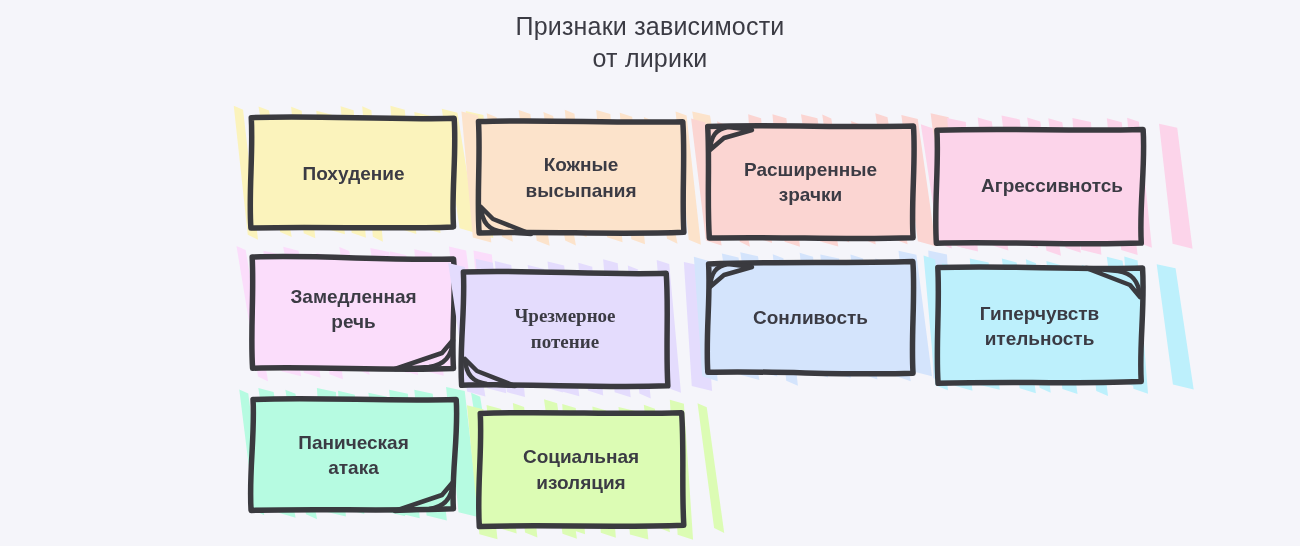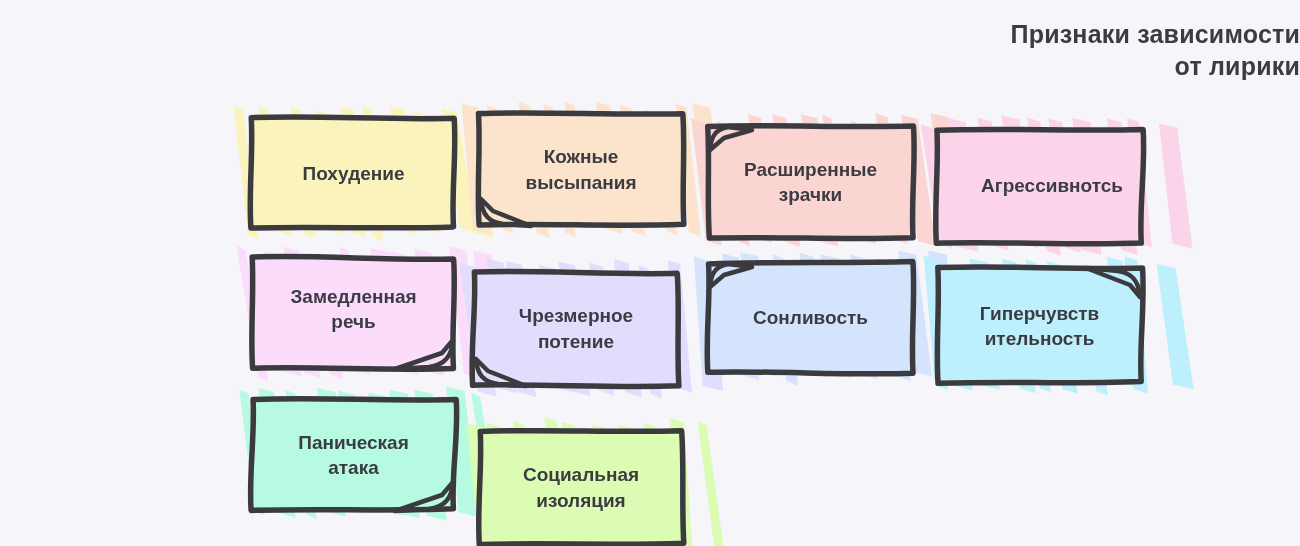--- a/index.html
+++ b/index.html
@@ -13,28 +13,27 @@
     font-family: "Liberation Sans", "DejaVu Sans", sans-serif;
     overflow: hidden;
     position: relative;
   }
 
   #page-title {
     position: absolute;
     left: 0;
     top: 10px;
     width: 1300px;
-    text-align: right;
+    text-align: center;
     font-size: 25px;
-    font-weight: bold;
+    font-weight: normal;
     color: #3b3b44;
     line-height: 1.28;
     letter-spacing: 0.2px;
     white-space: pre-line;
-    margin-top: 8px;
   }
 
   #board {
     position: absolute;
     left: 0;
     top: 0;
     width: 1300px;
     height: 546px;
     margin-left: 47px;
   }
@@ -76,21 +75,21 @@
 
 <div id="board">
     <div class="card" style="left: 203px; top: 117px; width: 207px; height: 113px;">
       <svg width="207" height="113" viewBox="0 0 207 113">
         <path d="M-16.263394417241216 -11.23167870612815L-6.950350673869252 -7.23167870612815L8.011488928925246 122.63763823080808L-2.2328591887839133 117.63763823080808Z M8.497615945991129 -10.456819388084114L19.04063015151769 -6.456819388084114L41.71316765923984 119.93127098074183L30.11585203316063 114.93127098074183Z M41.08113382663578 -10.356539353262633L51.62550528347492 -6.356539353262633L65.31327561289072 121.30630975589156L53.71446701036766 116.30630975589156Z M66.25987490499392 -6.363085264340043L81.8839648058638 -2.363085264340043L94.92553993850015 117.13894588174298L77.73904104754328 112.13894588174298Z M90.60292515903711 -10.638974020723253L103.60288842208683 -6.6389740207232535L115.94469306292012 120.87116464506835L101.64473347356542 115.87116464506835Z M112.21110756648704 -10.817213424481452L121.3398656481877 -6.8172134244814515L132.8992329465691 124.81470525963232L122.85759905669838 119.81470525963232Z M140.40662250760943 -11.309841690119356L154.77149173989892 -7.309841690119356L166.34589538443834 116.87856619246304L150.5445392289199 111.87856619246304Z M164.31955639692023 -5.027736619114876L181.09026000183076 -1.0277366191148758L190.46805358561687 115.93525246018544L172.0202796202153 110.93525246018544Z M191.7786434162408 -8.206902035046369L207.41505826078355 -4.206902035046369L226.83710856130347 116.24920582864434L209.63705223230644 111.24920582864434Z M215.77979223569855 -5.968194141052663L233.4219307275489 -1.9681941410526633L243.2231379833538 120.99195595597848L223.81678564231842 115.99195595597848Z" fill="#fbf3bc"></path>
         <path d="M1.275713786482811 0.6458628140389919C68.31 -1.854137185961008 136.62 3.227054051309824 204.1559557661414 1.2270540513098238C206.6559557661414 37.29 201.30017399787903 74.58 203.50017399787902 109.87923710271716C136.62 112.47923710271715 68.31 109.02199328616261 0.8938177958130835 111.02199328616261C-1.5061822041869164 74.58 3.275713786482811 37.29 1.275713786482811 0.6458628140389919Z" fill="#fbf3bc" stroke="none"></path>
         <path d="M1.275713786482811 0.6458628140389919C68.31 -1.854137185961008 136.62 3.227054051309824 204.1559557661414 1.2270540513098238C206.6559557661414 37.29 201.30017399787903 74.58 203.50017399787902 109.87923710271716C136.62 112.47923710271715 68.31 109.02199328616261 0.8938177958130835 111.02199328616261C-1.5061822041869164 74.58 3.275713786482811 37.29 1.275713786482811 0.6458628140389919Z" fill="none" stroke="#3a3a3f" stroke-width="5.5" stroke-linejoin="round" stroke-linecap="round"></path>
       </svg>
       <div class="card-label">Похудение</div>
     </div>
-    <div class="card" style="left: 430px; top: 112px; width: 208px; height: 115px; border-radius: 6px;">
+    <div class="card" style="left: 430px; top: 120px; width: 208px; height: 115px; border-radius: 6px;">
       <svg width="208" height="115" viewBox="0 0 208 115">
         <path d="M-15.573117712978274 -8.400515432469547L1.2028786586597562 -4.400515432469547L14.289664919720963 122.5895516439341L-4.1639310890808705 117.5895516439341Z M9.721180520020425 -6.634233273100108L19.610398918390274 -2.634233273100108L35.82181557640433 121.77822722867131L24.9436753381975 116.77822722867131Z M41.61522630089894 -10.080816464498639L53.349342628382146 -6.080816464498639L72.65479225083254 125.6648898688145L59.74726429060102 120.6648898688145Z M66.34068371355534 -8.081014575902373L76.13061502762139 -4.081014575902373L98.92660372750834 125.4262741683051L88.15767928203567 120.4262741683051Z M87.78122552437708 -10.223356516100466L97.5067273164168 -6.223356516100466L109.62199219712056 117.1442824001424L98.92394022587686 112.1442824001424Z M119.23107464704663 -10.112444987054914L133.31285076215863 -6.112444987054914L145.56190296355635 122.13139785267413L130.07194923693314 117.13139785267413Z M142.74868654133752 -7.174100436270237L155.15896962862462 -3.174100436270237L168.01633028197102 124.16800298774615L154.3650188859552 119.16800298774615Z M166.81654628552496 -2.9334068302996457L176.2933653201908 1.0665931697003543L200.52014729147777 123.64352478925139L190.09564635334536 118.64352478925139Z M198.5643568574451 -8.541181481443346L209.5799816371873 -4.5411814814433455L223.86382002872415 124.74471975630149L211.7466327710077 119.74471975630149Z M215.19718013238162 -8.379467758815736L233.0139989927411 -4.379467758815736L254.0031261201948 118.2105630338192L234.40462537379935 113.2105630338192Z" fill="#fce3cb"></path>
         <path d="M1.4966023318469523 1.551835061609745C68.64 -0.9481649383902551 137.28 3.6513793021440506 205.8113434739411 1.6513793021440506C208.3113434739411 37.95 204.68831883892418 75.9 206.88831883892416 112.27077776640654C137.28 114.87077776640653 68.64 111.07096728682518 2.1170453526079656 113.07096728682518C-0.28295464739203435 75.9 3.4966023318469523 37.95 1.4966023318469523 1.551835061609745Z" fill="#fce3cb" stroke="none"></path>
         <path d="M1.4966023318469523 1.551835061609745C68.64 -0.9481649383902551 137.28 3.6513793021440506 205.8113434739411 1.6513793021440506C208.3113434739411 37.95 204.68831883892418 75.9 206.88831883892416 112.27077776640654C137.28 114.87077776640653 68.64 111.07096728682518 2.1170453526079656 113.07096728682518C-0.28295464739203435 75.9 3.4966023318469523 37.95 1.4966023318469523 1.551835061609745Z" fill="none" stroke="#3a3a3f" stroke-width="5.5" stroke-linejoin="round" stroke-linecap="round"></path>
         <path d="M4 87 C5 103 12 110 26 112 L54 114 L16 99 Z" fill="none" stroke="#3a3a3f" stroke-width="4.5" stroke-linejoin="round" stroke-linecap="round"></path>
       </svg>
       <div class="card-label">Кожные
 высыпания</div>
     </div>
     <div class="card" style="left: 659px; top: 124px; width: 209px; height: 116px;">
@@ -114,21 +113,21 @@
     <div class="card" style="left: 203px; top: 256px; width: 207px; height: 106px;">
       <svg width="207" height="114" viewBox="0 0 207 114">
         <path d="M-13.502287600189447 -9.907025611493737L-4.337433343753219 -5.9070256114937365L18.124192892108113 125.44529188331217L8.042853210028262 120.44529188331217Z M13.391874242108315 -5.166474928148091L31.31970521900803 -1.1664749281480908L51.1477593278978 120.31909597245976L31.42714525330812 115.31909597245976Z M33.217503723688424 -9.253647798206657L48.52085466310382 -5.253647798206657L70.67934216465801 121.74063020758331L53.84565613130108 116.74063020758331Z M66.58311013923958 -3.234802510589361L78.87056569289416 0.7651974894106388L92.92979509453289 123.28825902799144L79.41359398551285 118.28825902799144Z M89.31612662039697 -8.976504002232105L99.2182439994067 -4.9765040022321045L119.65388959972188 118.96363566536456L108.76156048281118 113.96363566536456Z M120.29097588872537 -7.998139674775302L139.23180610407144 -3.9981396747753024L158.5499130145181 117.08147563179955L137.71499977763742 112.08147563179955Z M139.7748786425218 -4.76687667472288L156.3214032948017 -0.7668766747228801L168.02763497456908 119.03631337359548L149.82645785706117 114.03631337359548Z M164.30751595133916 -6.650417463853955L181.90268127527088 -2.6504174638539553L193.67642840906046 119.76834177644923L174.32174655273556 114.76834177644923Z M198.92149718105793 -9.544019820634276L216.07475176639855 -5.544019820634276L232.9439544309862 123.23126153927296L214.0753743871115 118.23126153927296Z M223.44934382243082 -5.613288612104952L241.79020378831774 -1.6132886121049523L254.34309053071775 122.86638426734135L234.16814456824213 117.86638426734135Z" fill="#fbddfb"></path>
         <path d="M2.159267967939377 1.0697518043220042C68.31 -1.4302481956779958 136.62 4.92435505464673 203.57750659734012 2.9243550546467305C206.07750659734012 37.620000000000005 201.2527533620596 75.24000000000001 203.45275336205958 112.44539975747466C136.62 115.04539975747466 68.31 110.21788928881287 2.586728022992611 112.21788928881287C0.18672802299261093 75.24000000000001 4.1592679679393765 37.620000000000005 2.159267967939377 1.0697518043220042Z" fill="#fbddfb" stroke="none"></path>
         <path d="M2.159267967939377 1.0697518043220042C68.31 -1.4302481956779958 136.62 4.92435505464673 203.57750659734012 2.9243550546467305C206.07750659734012 37.620000000000005 201.2527533620596 75.24000000000001 203.45275336205958 112.44539975747466C136.62 115.04539975747466 68.31 110.21788928881287 2.586728022992611 112.21788928881287C0.18672802299261093 75.24000000000001 4.1592679679393765 37.620000000000005 2.159267967939377 1.0697518043220042Z" fill="none" stroke="#3a3a3f" stroke-width="5.5" stroke-linejoin="round" stroke-linecap="round"></path>
         <path d="M203 84 C202 101 194 109 179 111 L145 113 L192 97 Z" fill="none" stroke="#3a3a3f" stroke-width="4.5" stroke-linejoin="round" stroke-linecap="round"></path>
       </svg>
       <div class="card-label">Замедленная
 речь</div>
     </div>
-    <div class="card" style="left: 425px; top: 270px; width: 208px; height: 117px;">
+    <div class="card" style="left: 414px; top: 270px; width: 208px; height: 117px; font-family: Liberation Serif, serif;">
       <svg width="208" height="117" viewBox="0 0 208 117">
         <path d="M-12.812010895926505 -7.075862337835133L3.8157959887757897 -3.075862337835133L24.40236888290383 126.39720529643819L6.111781309731304 121.39720529643819Z M14.615438816137612 -11.343888813164085L31.889473985880613 -7.343888813164085L45.25640724506229 123.16605222038925L26.25496855834499 118.16605222038925Z M33.751596197951585 -8.977924909442663L50.24469200801104 -4.977924909442663L64.02085880259983 127.09921032050624L45.87845341153443 122.09921032050624Z M66.663918947801 -4.952731822151691L83.11721591465175 -0.9527318221516907L101.93085888354108 122.57558731455356L83.83223222000524 117.57558731455356Z M86.49442698573694 -8.560886497609317L103.12208289373666 -4.560886497609317L118.33118873392232 126.23675342043862L100.04076723512262 121.23675342043862Z M117.31094296928495 -7.293371237348765L131.20479121804237 -3.293371237348765L142.21258303150535 125.39816822484136L126.92934995787218 120.39816822484136Z M142.1169426762499 -10.631135420873761L156.7088811835274 -6.631135420873761L169.69806987210177 127.32575016887859L153.6469375140965 122.32575016887859Z M166.8045058399439 -4.556087675038725L177.1057865936309 -0.5560876750387251L189.72852211492136 128.47661410551518L178.39711328586563 123.47661410551518Z M195.7072106222622 -9.878299267031252L208.2396751428023 -5.878299267031252L219.97066589840688 122.72677546693012L206.18495492581278 117.72677546693012Z M222.8667317191139 -8.024562229868025L241.38227205350995 -4.024562229868025L251.12307866755873 121.08499134518206L230.75598429972305 116.08499134518206Z" fill="#e4dcfd"></path>
         <path d="M2.3801565133035183 1.9757240518927575C68.64 -0.5242759481072425 137.28 5.348680305480957 205.23289430513978 3.348680305480957C207.73289430513978 38.61 204.64089820310474 77.22 206.84089820310473 115.83694042116403C137.28 118.43694042116402 68.64 113.26686328947544 0.6099555797874927 115.26686328947544C-1.7900444202125072 77.22 4.380156513303518 38.61 2.3801565133035183 1.9757240518927575Z" fill="#e4dcfd" stroke="none"></path>
         <path d="M2.3801565133035183 1.9757240518927575C68.64 -0.5242759481072425 137.28 5.348680305480957 205.23289430513978 3.348680305480957C207.73289430513978 38.61 204.64089820310474 77.22 206.84089820310473 115.83694042116403C137.28 118.43694042116402 68.64 113.26686328947544 0.6099555797874927 115.26686328947544C-1.7900444202125072 77.22 4.380156513303518 38.61 2.3801565133035183 1.9757240518927575Z" fill="none" stroke="#3a3a3f" stroke-width="5.5" stroke-linejoin="round" stroke-linecap="round"></path>
         <path d="M4 89 C5 105 12 112 26 114 L54 116 L16 101 Z" fill="none" stroke="#3a3a3f" stroke-width="4.5" stroke-linejoin="round" stroke-linecap="round"></path>
       </svg>
       <div class="card-label">Чрезмерное
 потение</div>
     </div>
     <div class="card" style="left: 659px; top: 261px; width: 209px; height: 113px;">
@@ -153,21 +152,21 @@
     <div class="card" style="left: 203px; top: 398px; width: 207px; height: 114px;">
       <svg width="207" height="114" viewBox="0 0 207 114">
         <path d="M-10.741180783137679 -8.582372516859323L-1.724516013637185 -4.582372516859323L14.23689685529098 117.25294553581625L4.318565608840436 112.25294553581625Z M8.286132538225502 -9.876130468212068L23.598780286498368 -5.876130468212068L45.58235099655576 119.7069209641777L28.73843847345561 114.7069209641777Z M35.35387362074107 -8.150756243150681L45.416204042732716 -4.150756243150681L67.0454087164253 121.17495065927505L55.97684525223449 116.17495065927505Z M66.90634537348524 -10.10651975683868L85.85716657992452 -6.106519756838679L95.93405025056563 118.4375721742399L75.08814692348241 113.4375721742399Z M88.02932808175683 -7.314033983740956L104.83359957672656 -3.3140339837409556L114.36308613652363 116.05610668566078L95.87838749205693 111.05610668566078Z M118.3708442109637 -5.179065925069153L137.12374655995518 -1.1790659250691533L155.2005930824671 118.34824600396678L134.57240049857646 113.34824600396678Z M139.14313477743417 -8.223911659326404L157.8713148497045 -4.223911659326404L169.70937456469983 120.19406055472791L149.10837648520246 115.19406055472791Z M164.29547550575808 -8.273098308593035L182.715102548711 -4.273098308593035L196.88480323250405 122.60143109271303L176.62321348525583 117.60143109271303Z M196.06435094587505 -10.881137606222183L214.73444527201355 -6.8811376062221825L229.05080030066893 119.21331724990159L208.51369654191657 114.21331724990159Z M221.1188954091631 -5.258383083157241L230.15847684908658 -1.2583830831572413L250.46304307808168 123.74081257870421L240.51950349416583 118.74081257870421Z" fill="#b6fbe1"></path>
         <path d="M3.042822149395943 1.4936407946050165C68.31 -1.0063592053949835 136.62 3.421656057983637 206.1990574285388 1.4216560579836368C208.6990574285388 37.620000000000005 201.20533272624016 75.24000000000001 203.40533272624015 110.81156241223216C136.62 113.41156241223216 68.31 110.41378529146314 1.0796382501721382 112.41378529146314C-1.3203617498278617 75.24000000000001 5.042822149395943 37.620000000000005 3.042822149395943 1.4936407946050165Z" fill="#b6fbe1" stroke="none"></path>
         <path d="M3.042822149395943 1.4936407946050165C68.31 -1.0063592053949835 136.62 3.421656057983637 206.1990574285388 1.4216560579836368C208.6990574285388 37.620000000000005 201.20533272624016 75.24000000000001 203.40533272624015 110.81156241223216C136.62 113.41156241223216 68.31 110.41378529146314 1.0796382501721382 112.41378529146314C-1.3203617498278617 75.24000000000001 5.042822149395943 37.620000000000005 3.042822149395943 1.4936407946050165Z" fill="none" stroke="#3a3a3f" stroke-width="5.5" stroke-linejoin="round" stroke-linecap="round"></path>
         <path d="M203 84 C202 101 194 109 179 111 L145 113 L192 97 Z" fill="none" stroke="#3a3a3f" stroke-width="4.5" stroke-linejoin="round" stroke-linecap="round"></path>
       </svg>
       <div class="card-label">Паническая
 атака</div>
     </div>
-    <div class="card" style="left: 430px; top: 429px; width: 208px; height: 117px;">
+    <div class="card" style="left: 430px; top: 411px; width: 208px; height: 117px;">
       <svg width="208" height="117" viewBox="0 0 208 117">
         <path d="M-10.050904078874737 -5.751209243200719L6.428713318891823 -1.7512092432007194L20.515072846086696 128.20485894894227L2.387493708543479 123.20485894894227Z M9.509697112254798 -6.053544353228062L24.168549053370953 -2.0535443532280624L39.69099891372025 122.55387721210718L23.566261778492482 117.55387721210718Z M35.88796609500423 -7.875033354386687L47.14004138763994 -3.8750333543866873L60.38692535436712 126.53353077219799L48.00964253246784 121.53353077219799Z M66.98715418204665 -11.824449068401009L80.10381680168211 -7.824449068401009L99.93511403957382 127.72490046080202L85.5067851579748 122.72490046080202Z M85.2076284470968 -6.898416479118168L98.73743847105652 -2.8984164791181684L108.04038527072407 123.32922444073483L93.15759424436837 118.32922444073483Z M115.39081129152328 -4.474297487642616L129.09673167392612 -0.47429748764261603L138.86326309945434 126.66493859700859L123.78675067881122 121.66493859700859Z M141.48519881116226 -4.088170405477285L158.2587927384302 -0.08817040547728539L171.37980946223252 128.48349735001102L152.92885614223778 123.48349735001102Z M166.7924653943628 -6.178768519777805L177.91820786707103 -2.1787685197778046L192.93689693836495 121.30970342177898L180.6985802183859 116.30970342177898Z M192.85006438707933 -11.21541705261916L206.8993686484173 -7.215417052619159L216.0775117680896 128.70883117755875L200.62327708061784 123.70883117755875Z M220.53628330584615 -7.669656700920314L229.7505451142788 -3.6696567009203136L247.24303121492267 121.95941965654492L237.10734322564676 116.95941965654492Z" fill="#dcfcb4"></path>
         <path d="M3.2637106947600842 2.39961304217577C68.64 -0.10038695782423002 137.28 3.8459813088178634 204.65444513633847 1.8459813088178634C207.15444513633847 38.61 204.5934775672853 77.22 206.7934775672853 114.20310307592153C137.28 116.80310307592153 68.64 113.4627592921257 2.30286580696702 115.4627592921257C-0.09713419303297988 77.22 5.263710694760084 38.61 3.2637106947600842 2.39961304217577Z" fill="#dcfcb4" stroke="none"></path>
         <path d="M3.2637106947600842 2.39961304217577C68.64 -0.10038695782423002 137.28 3.8459813088178634 204.65444513633847 1.8459813088178634C207.15444513633847 38.61 204.5934775672853 77.22 206.7934775672853 114.20310307592153C137.28 116.80310307592153 68.64 113.4627592921257 2.30286580696702 115.4627592921257C-0.09713419303297988 77.22 5.263710694760084 38.61 3.2637106947600842 2.39961304217577Z" fill="none" stroke="#3a3a3f" stroke-width="5.5" stroke-linejoin="round" stroke-linecap="round"></path>
       </svg>
       <div class="card-label">Социальная
 изоляция</div>
     </div>
   </div>
 

